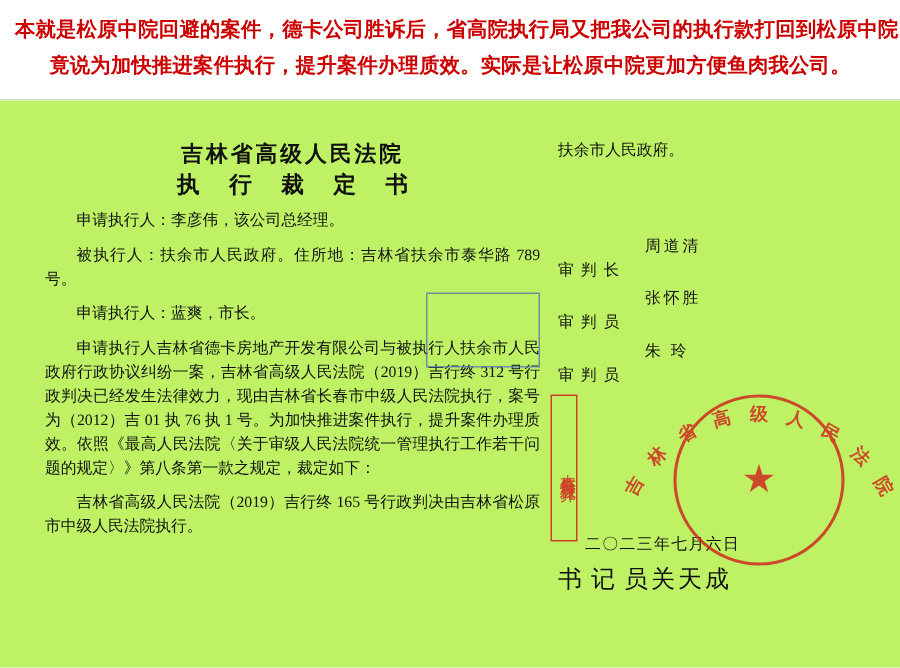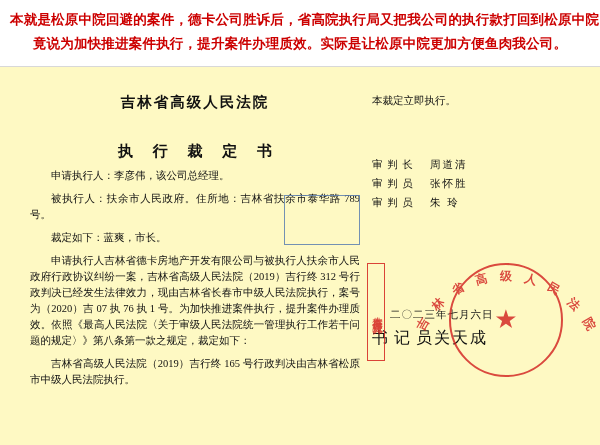--- a/index.html
+++ b/index.html
@@ -44,21 +44,21 @@
     background: #d8d8d8;
   }
 
   
   .doc {
     position: absolute;
     left: 0;
     top: 67px;
     width: 600px;
     height: 378px;
-    background: #fef9c3;
+    background: #bef264;
     overflow: hidden;
   }
 
   
   .col-left {
     position: absolute;
     left: 30px;
     top: 0;
     width: 330px;
     height: 378px;
@@ -73,21 +73,21 @@
   }
 
   .court-title {
     margin-top: 26px;
     text-align: center;
     font-size: 14.5px;
     font-weight: bold;
     letter-spacing: 2px;
   }
   .doc-type {
-    margin-top: 30px;
+    margin-top: 2px;
     text-align: center;
     font-size: 15px;
     font-weight: bold;
     letter-spacing: 8px;
     text-indent: 8px;
   }
   .case-no {
     margin-top: 14px;
     text-align: center;
     font-size: 11px;
@@ -115,20 +115,21 @@
   }
   .judge-row {
     display: flex;
     justify-content: flex-start;
     white-space: nowrap;
   }
   .judge-role {
     letter-spacing: 1px;
     width: 58px;
     display: inline-block;
+    margin-top: 16px;
   }
   .judge-name {
     letter-spacing: 2px;
   }
 
   .date-line {
     margin-top: 96px;
     font-size: 10.5px;
     letter-spacing: 1px;
     padding-left: 18px;
@@ -236,28 +237,28 @@
 <div class="doc">
 
   <div class="col-divider"></div>
 
   <div class="col-left">
     <div class="court-title">吉林省高级人民法院</div>
     <div class="doc-type">执 行 裁 定 书</div>
 
     <p class="para">申请执行人：李彦伟，该公司总经理。</p>
     <p class="para">被执行人：扶余市人民政府。住所地：吉林省扶余市泰华路 789 号。</p>
-    <p class="para">裁定如下：蓝爽，市长。</p>
-    <p class="para">申请执行人吉林省德卡房地产开发有限公司与被执行人扶余市人民政府行政协议纠纷一案，吉林省高级人民法院（2019）吉行终 312 号行政判决已经发生法律效力，现由吉林省长春市中级人民法院执行，案号为（2020）吉 07 执 76 执 1 号。为加快推进案件执行，提升案件办理质效。依照《最高人民法院〈关于审级人民法院统一管理执行工作若干问题的规定〉》第八条第一款之规定，裁定如下：</p>
+    <p class="para">申请执行人：蓝爽，市长。</p>
+    <p class="para">申请执行人吉林省德卡房地产开发有限公司与被执行人扶余市人民政府行政协议纠纷一案，吉林省高级人民法院（2019）吉行终 312 号行政判决已经发生法律效力，现由吉林省长春市中级人民法院执行，案号为（2012）吉 01 执 76 执 1 号。为加快推进案件执行，提升案件办理质效。依照《最高人民法院〈关于审级人民法院统一管理执行工作若干问题的规定〉》第八条第一款之规定，裁定如下：</p>
     <p class="para">吉林省高级人民法院（2019）吉行终 165 号行政判决由吉林省松原市中级人民法院执行。</p>
 
   </div>
 
   <div class="col-right">
-    <div class="right-note">本裁定立即执行。</div>
+    <div class="right-note">扶余市人民政府。</div>
 
     <div class="judge-block">
       <div class="judge-row">
         <span class="judge-role">审 判 长</span>
         <span class="judge-name">周道清</span>
       </div>
       <div class="judge-row">
         <span class="judge-role">审 判 员</span>
         <span class="judge-name">张怀胜</span>
       </div>

